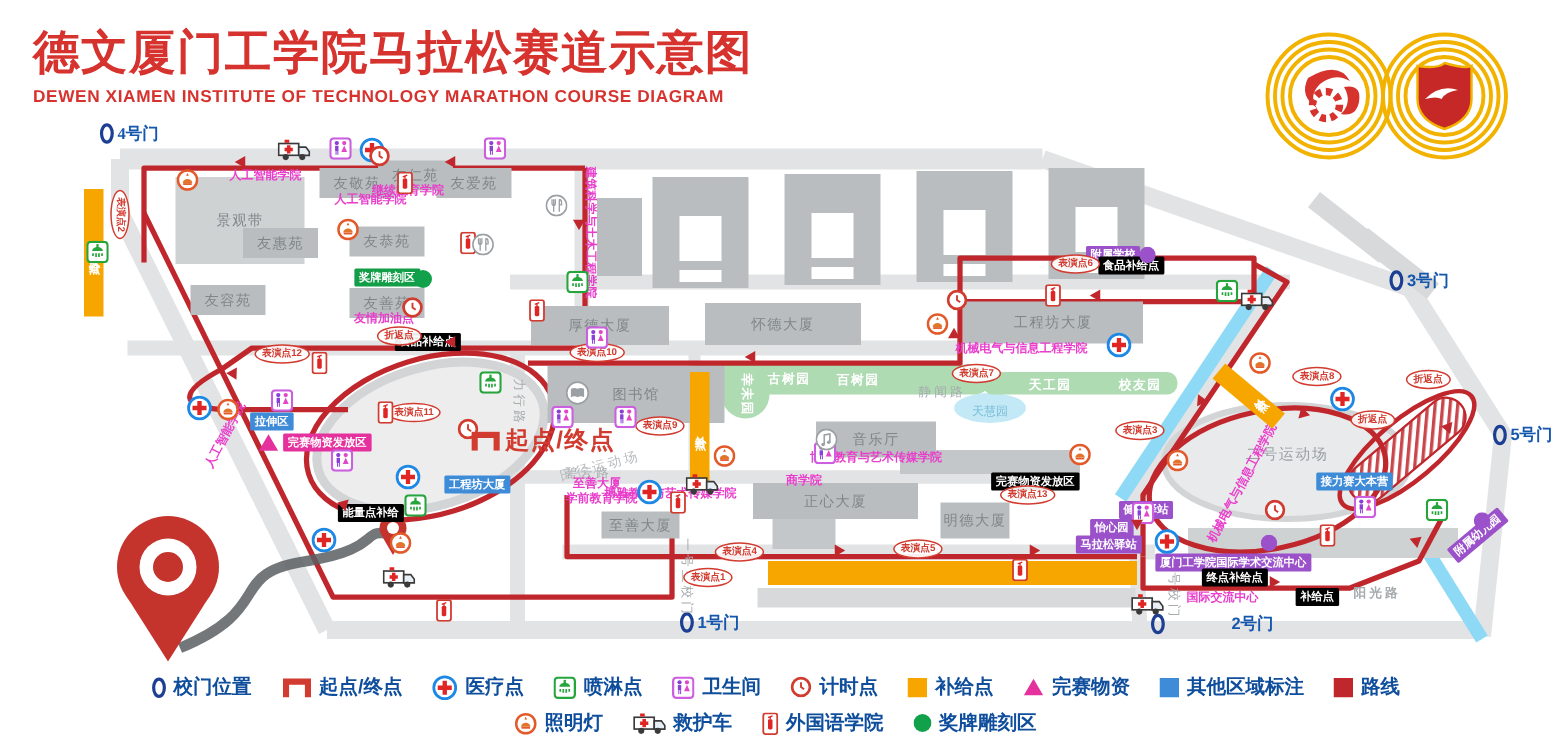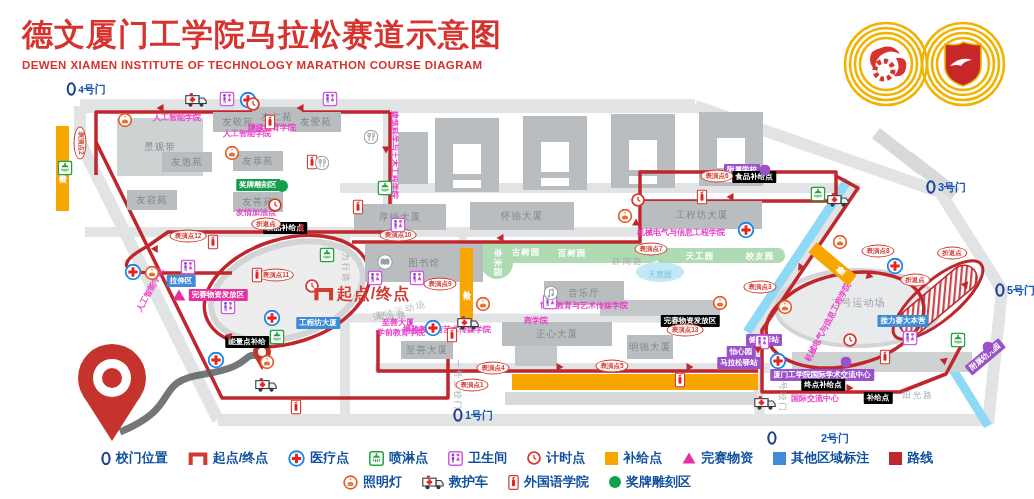--- a/index.html
+++ b/index.html
@@ -195,21 +195,21 @@
         <span class="lbl">5号门</span>
       </div>
       <div class="ov gate" style="left: 473px; top: 415px;">
         <span class="mi">
           <svg viewBox="0 0 14 20" width="10" height="15">
             <ellipse cx="7" cy="10" rx="5" ry="8" fill="none" stroke="#1c3f94" stroke-width="3"></ellipse>
           </svg>
         </span>
         <span class="lbl">1号门</span>
       </div>
-      <div class="ov gate" style="left: 808px; top: 438px; gap: 44px;">
+      <div class="ov gate" style="left: 808px; top: 416px; gap: 44px;">
         <span class="mi">
           <svg viewBox="0 0 14 20" width="10" height="15">
             <ellipse cx="7" cy="10" rx="5" ry="8" fill="none" stroke="#1c3f94" stroke-width="3"></ellipse>
           </svg>
         </span>
         <span class="lbl">2号门</span>
       </div>
       <div class="ov bld" style="left: 160px; top: 147px; width: 86px; height: 58px; background: rgb(207, 210, 211);">景观带</div>
       <div class="ov bld" style="left: 238px; top: 122px; width: 50px; height: 20px;">友敬苑</div>
       <div class="ov bld" style="left: 277px; top: 117px; width: 50px; height: 20px;">友仁苑</div>
@@ -227,21 +227,21 @@
       <div class="ov bld" style="left: 650px; top: 347px; width: 46px; height: 24px;">明德大厦</div>
       <div class="ov bld" style="left: 427px; top: 350px; width: 52px; height: 18px;">至善大厦</div>
       <div class="ov bld nobox" style="left: 858px; top: 303px;">二号运动场</div>
       <div class="ov park-lb" style="left: 526px; top: 253px;">古树园</div>
       <div class="ov park-lb" style="left: 572px; top: 254px;">百树园</div>
       <div class="ov park-lb" style="left: 700px; top: 257px;">天工园</div>
       <div class="ov park-lb" style="left: 760px; top: 257px; text-align: center;">校友园</div>
       <div class="ov park-lb" style="left: 497px; top: 263px; transform: translate(-50%, -50%) rotate(90deg);">幸未园</div>
       <div class="ov road-lb" style="left: 628px; top: 262px;">静闻路</div>
       <div class="ov road-lb" style="left: 392px; top: 316px;">碧云路</div>
-      <div class="ov road-lb" style="left: 918px; top: 396px;">阳光路</div>
+      <div class="ov road-lb" style="left: 918px; top: 396px; font-weight: bold;">阳光路</div>
       <div class="ov road-lb" style="left: 345px; top: 268px; transform: translate(-50%, -50%) rotate(90deg);">力行路</div>
       <div class="ov road-lb" style="left: 457px; top: 385px; transform: translate(-50%, -50%) rotate(90deg);">一号主校门</div>
       <div class="ov road-lb" style="left: 782px; top: 392px; transform: translate(-50%, -50%) rotate(90deg);">二号校门</div>
       <div class="ov pond-lb" style="left: 660px; top: 274px;">天慧园</div>
       <div class="ov fac" style="left: 177px; top: 117px;">人工智能学院</div>
       <div class="ov fac" style="left: 247px; top: 133px;">人工智能学院</div>
       <div class="ov fac" style="left: 150px; top: 290px; transform: translate(-50%, -50%) rotate(-62deg);">人工智能学院</div>
       <div class="ov fac" style="left: 272px; top: 103px; margin-top: 24px;">继续教育学院</div>
       <div class="ov fac" style="left: 394px; top: 155px; transform: translate(-50%, -50%) rotate(90deg);">建筑科学与土木工程学院</div>
       <div class="ov fac" style="left: 681px; top: 232px;">机械电气与信息工程学院</div>

